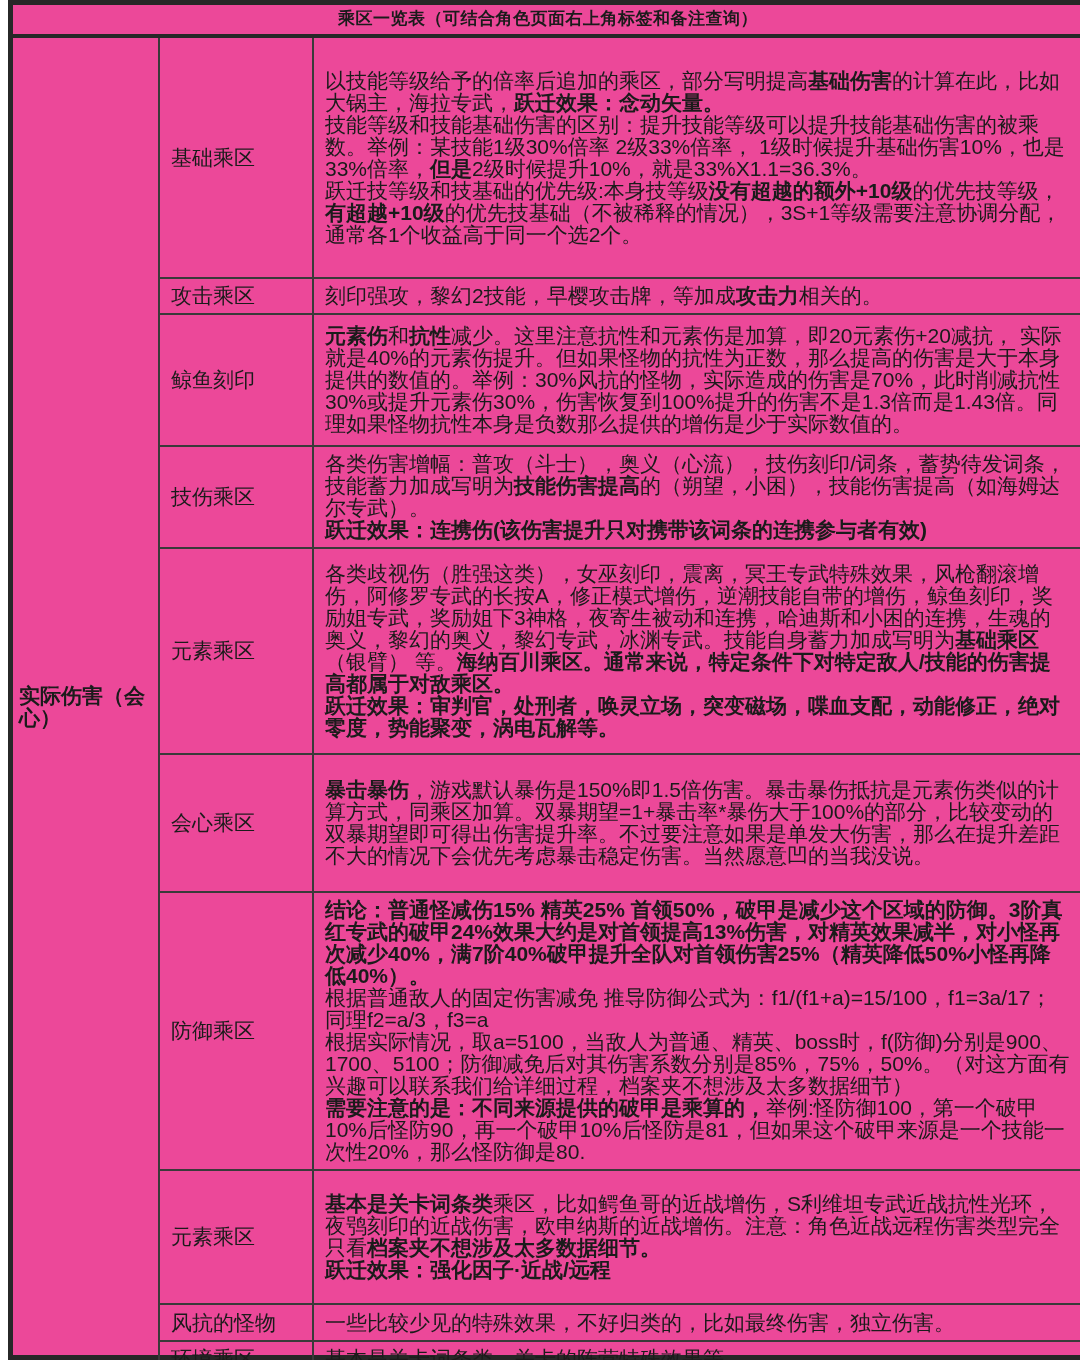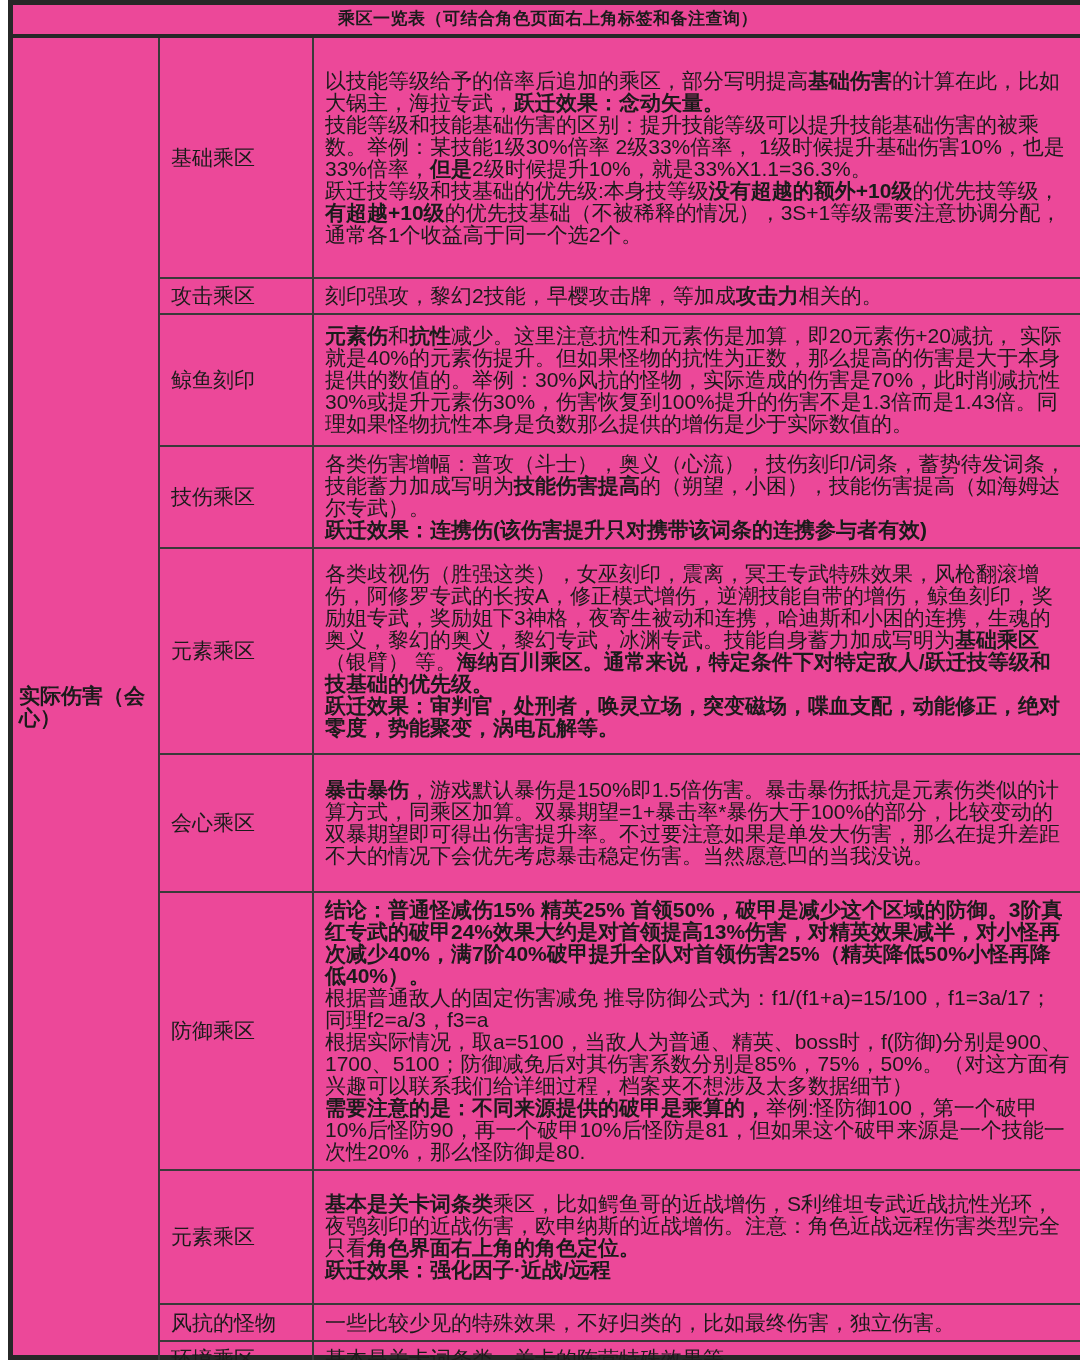--- a/index.html
+++ b/index.html
@@ -94,21 +94,21 @@
         <tr style="height: 99px;">
           <td class="label-cell">技伤乘区</td>
           <td class="content-cell">
             <div class="para"><span>各类伤害增幅：普攻（斗士），奥义（心流），技伤刻印/词条，蓄势待发词条，技能蓄力加成写明为</span><b>技能伤害提高</b><span>的（朔望，小困），技能伤害提高（如海姆达尔专武）。</span></div>
             <div class="para"><b>跃迁效果：连携伤(该伤害提升只对携带该词条的连携参与者有效)</b></div>
           </td>
         </tr>
         <tr style="height: 206px;">
           <td class="label-cell">元素乘区</td>
           <td class="content-cell">
-            <div class="para"><span>各类歧视伤（胜强这类），女巫刻印，震离，冥王专武特殊效果，风枪翻滚增伤，阿修罗专武的长按A，修正模式增伤，逆潮技能自带的增伤，鲸鱼刻印，奖励姐专武，奖励姐下3神格，夜寄生被动和连携，哈迪斯和小困的连携，生魂的奥义，黎幻的奥义，黎幻专武，冰渊专武。技能自身蓄力加成写明为</span><b>基础乘区</b><span>（银臂） 等。</span><b>海纳百川乘区。通常来说，特定条件下对特定敌人/跃迁技等级和技基础的优先级。</b></div>
+            <div class="para"><span>各类歧视伤（胜强这类），女巫刻印，震离，冥王专武特殊效果，风枪翻滚增伤，阿修罗专武的长按A，修正模式增伤，逆潮技能自带的增伤，鲸鱼刻印，奖励姐专武，奖励姐下3神格，夜寄生被动和连携，哈迪斯和小困的连携，生魂的奥义，黎幻的奥义，黎幻专武，冰渊专武。技能自身蓄力加成写明为</span><b>基础乘区</b><span>（银臂） 等。</span><b>海纳百川乘区。通常来说，特定条件下对特定敌人/技能的伤害提高都属于对敌乘区。</b></div>
             <div class="para"><b>跃迁效果：审判官，处刑者，唤灵立场，突变磁场，喋血支配，动能修正，绝对零度，势能聚变，涡电瓦解等。</b></div>
           </td>
         </tr>
         <tr style="height: 138px;">
           <td class="label-cell">会心乘区</td>
           <td class="content-cell">
             <div class="para"><b>暴击暴伤</b><span>，游戏默认暴伤是150%即1.5倍伤害。暴击暴伤抵抗是元素伤类似的计算方式，同乘区加算。双暴期望=1+暴击率*暴伤大于100%的部分，比较变动的双暴期望即可得出伤害提升率。不过要注意如果是单发大伤害，那么在提升差距不大的情况下会优先考虑暴击稳定伤害。当然愿意凹的当我没说。</span></div>
           </td>
         </tr>
         <tr style="height: 270px;">
@@ -116,21 +116,21 @@
           <td class="content-cell">
             <div class="para"><b>结论：普通怪减伤15% 精英25% 首领50%，破甲是减少这个区域的防御。3阶真红专武的破甲24%效果大约是对首领提高13%伤害，对精英效果减半，对小怪再次减少40%，满7阶40%破甲提升全队对首领伤害25%（精英降低50%小怪再降低40%）。</b></div>
             <div class="para"><span>根据普通敌人的固定伤害减免 推导防御公式为：f1/(f1+a)=15/100，f1=3a/17；同理f2=a/3，f3=a</span></div>
             <div class="para"><span>根据实际情况，取a=5100，当敌人为普通、精英、boss时，f(防御)分别是900、1700、5100；防御减免后对其伤害系数分别是85%，75%，50%。（对这方面有兴趣可以联系我们给详细过程，档案夹不想涉及太多数据细节）</span></div>
             <div class="para"><b>需要注意的是：不同来源提供的破甲是乘算的，</b><span>举例:怪防御100，第一个破甲10%后怪防90，再一个破甲10%后怪防是81，但如果这个破甲来源是一个技能一次性20%，那么怪防御是80.</span></div>
           </td>
         </tr>
         <tr style="height: 134px;">
           <td class="label-cell">元素乘区</td>
           <td class="content-cell">
-            <div class="para"><b>基本是关卡词条类</b><span>乘区，比如鳄鱼哥的近战增伤，S利维坦专武近战抗性光环，夜鸮刻印的近战伤害，欧申纳斯的近战增伤。注意：角色近战远程伤害类型完全只看</span><b>角色界面右上角的角色定位。</b></div>
+            <div class="para"><b>基本是关卡词条类</b><span>乘区，比如鳄鱼哥的近战增伤，S利维坦专武近战抗性光环，夜鸮刻印的近战伤害，欧申纳斯的近战增伤。注意：角色近战远程伤害类型完全只看</span><b>档案夹不想涉及太多数据细节。</b></div>
             <div class="para"><b>跃迁效果：强化因子·近战/远程</b></div>
           </td>
         </tr>
         <tr style="height: 37px;">
           <td class="label-cell">风抗的怪物</td>
           <td class="content-cell">
             <div class="para"><span>一些比较少见的特殊效果，不好归类的，比如最终伤害，独立伤害。</span></div>
           </td>
         </tr>
         <tr style="height: 30px;">

